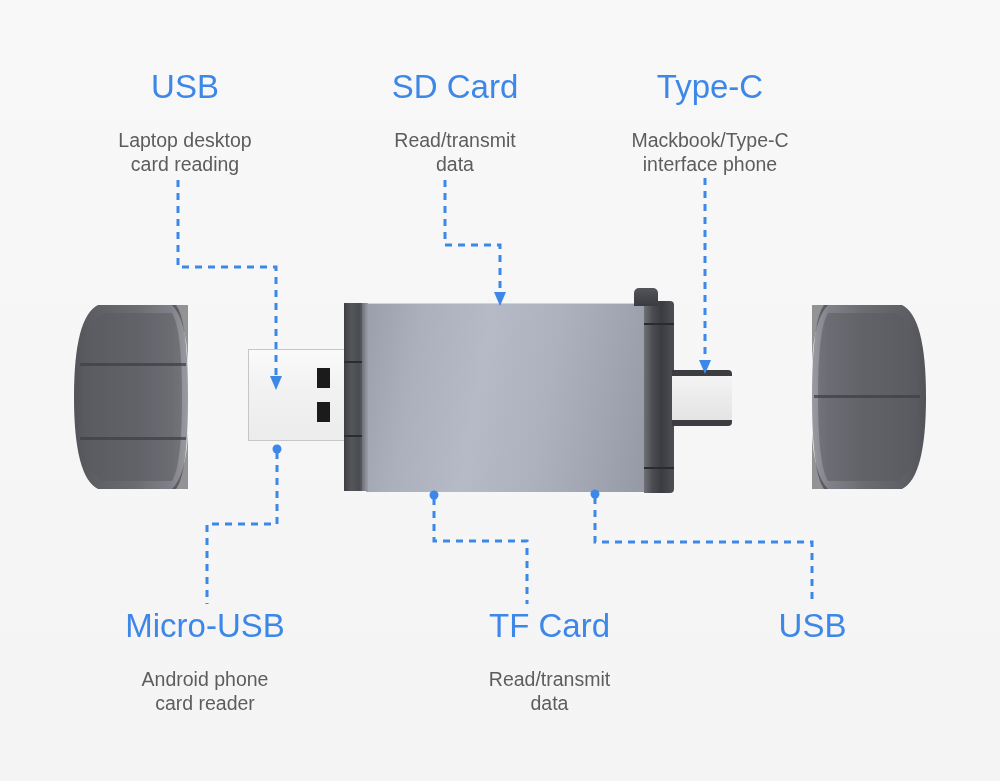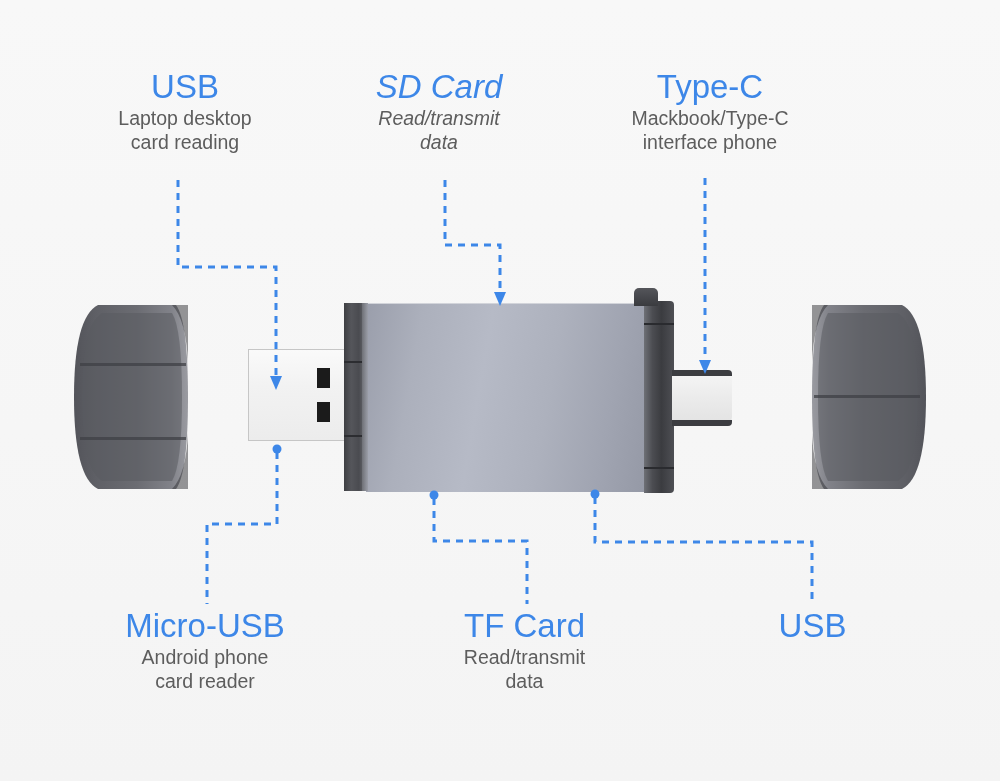--- a/index.html
+++ b/index.html
@@ -32,29 +32,29 @@
     color: #3d87e8;
     font-weight: 400;
     white-space: nowrap;
     text-align: center;
   }
   .callout .desc {
     font-size: 19.5px;
     line-height: 24px;
     color: #5d5d5d;
     font-weight: 400;
-    margin-top: 0;
+    margin-top: 22px;
     white-space: pre-line;
   }
 
   #label-usb-top       { left: 60px;  top: 68px;  width: 250px; }
-  #label-sd-card       { left: 329px; top: 68px;  width: 220px; font-style: italic; }
+  #label-sd-card       { left: 345px; top: 68px;  width: 220px; }
   #label-type-c        { left: 590px; top: 68px;  width: 240px; }
   #label-micro-usb     { left: 75px;  top: 607px; width: 260px; }
-  #label-tf-card       { left: 412px; top: 607px; width: 225px; }
+  #label-tf-card       { left: 437px; top: 607px; width: 225px; }
   #label-usb-bottom    { left: 660px; top: 607px; width: 305px; }
 
   
   #connectors {
     position: absolute;
     left: 0;
     top: 0;
     width: 1000px;
     height: 781px;
     pointer-events: none;

